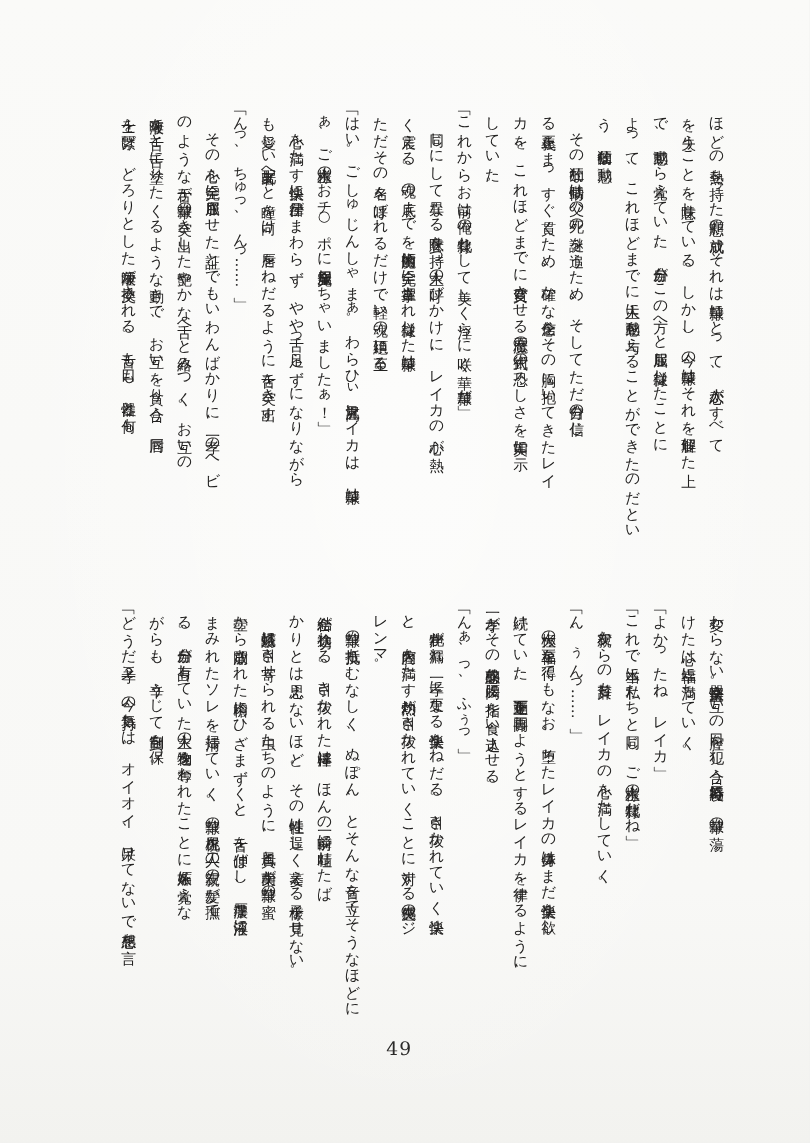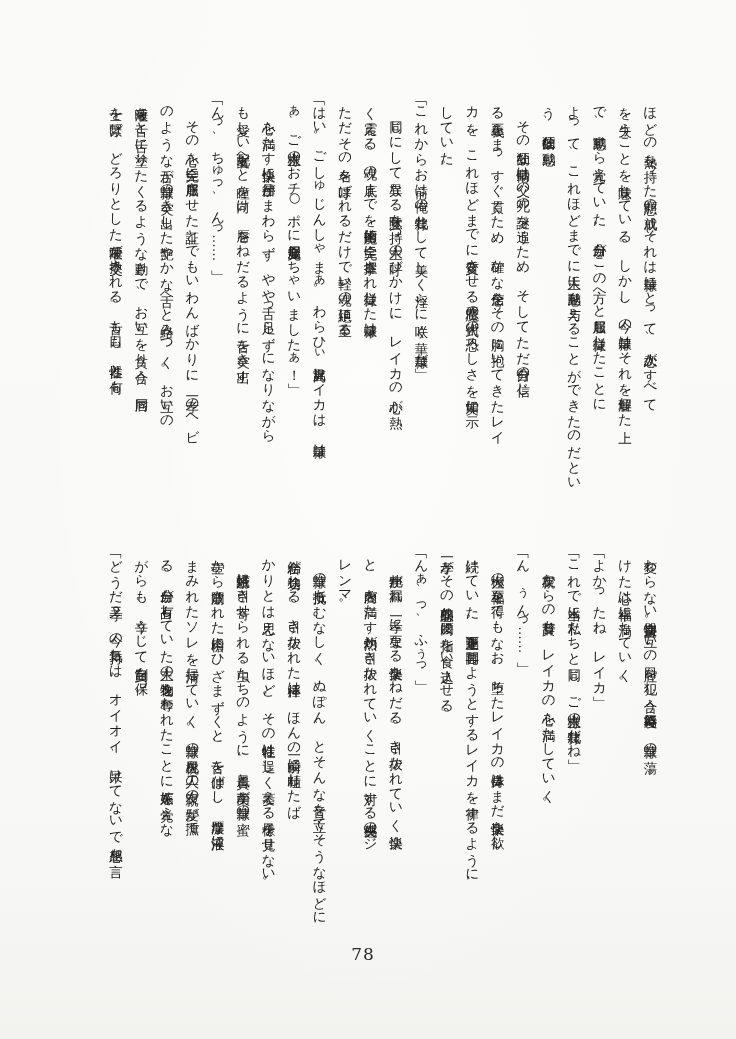--- a/index.html
+++ b/index.html
@@ -102,15 +102,15 @@
       <p class="text-column">結合が途切れる。引き抜かれた淫棒は、ほんの一瞬前に吐精したば</p>
       <p class="text-column">かりとは思えないほど。その牡性は逞しく萎える様子を見せない。</p>
       <p class="text-column indent">誘蛾灯に引き寄せられる虫たちのように、風貴と美南が隷華の蜜</p>
       <p class="text-column">壺から開放された肉槍にひざまずくと、舌を伸ばし、濃厚な淫液に</p>
       <p class="text-column">まみれたソレを清掃していく。隷華の桃尻を二人の親友の髪が撫で</p>
       <p class="text-column">る。自分が占有していた主人の逸物を奪われたことに嫉妬を覚えな</p>
       <p class="text-column">がらも、辛うじて自制を保つ。</p>
       <p class="text-column">「どうだ孝二？　今の気持ちは。オイオイ、呆けてないで感想を言</p>
     </div>
 
-  <div class="page-number">78</div>
+  <div class="page-number">49</div>
 
 </div>
 
 </body></html>

